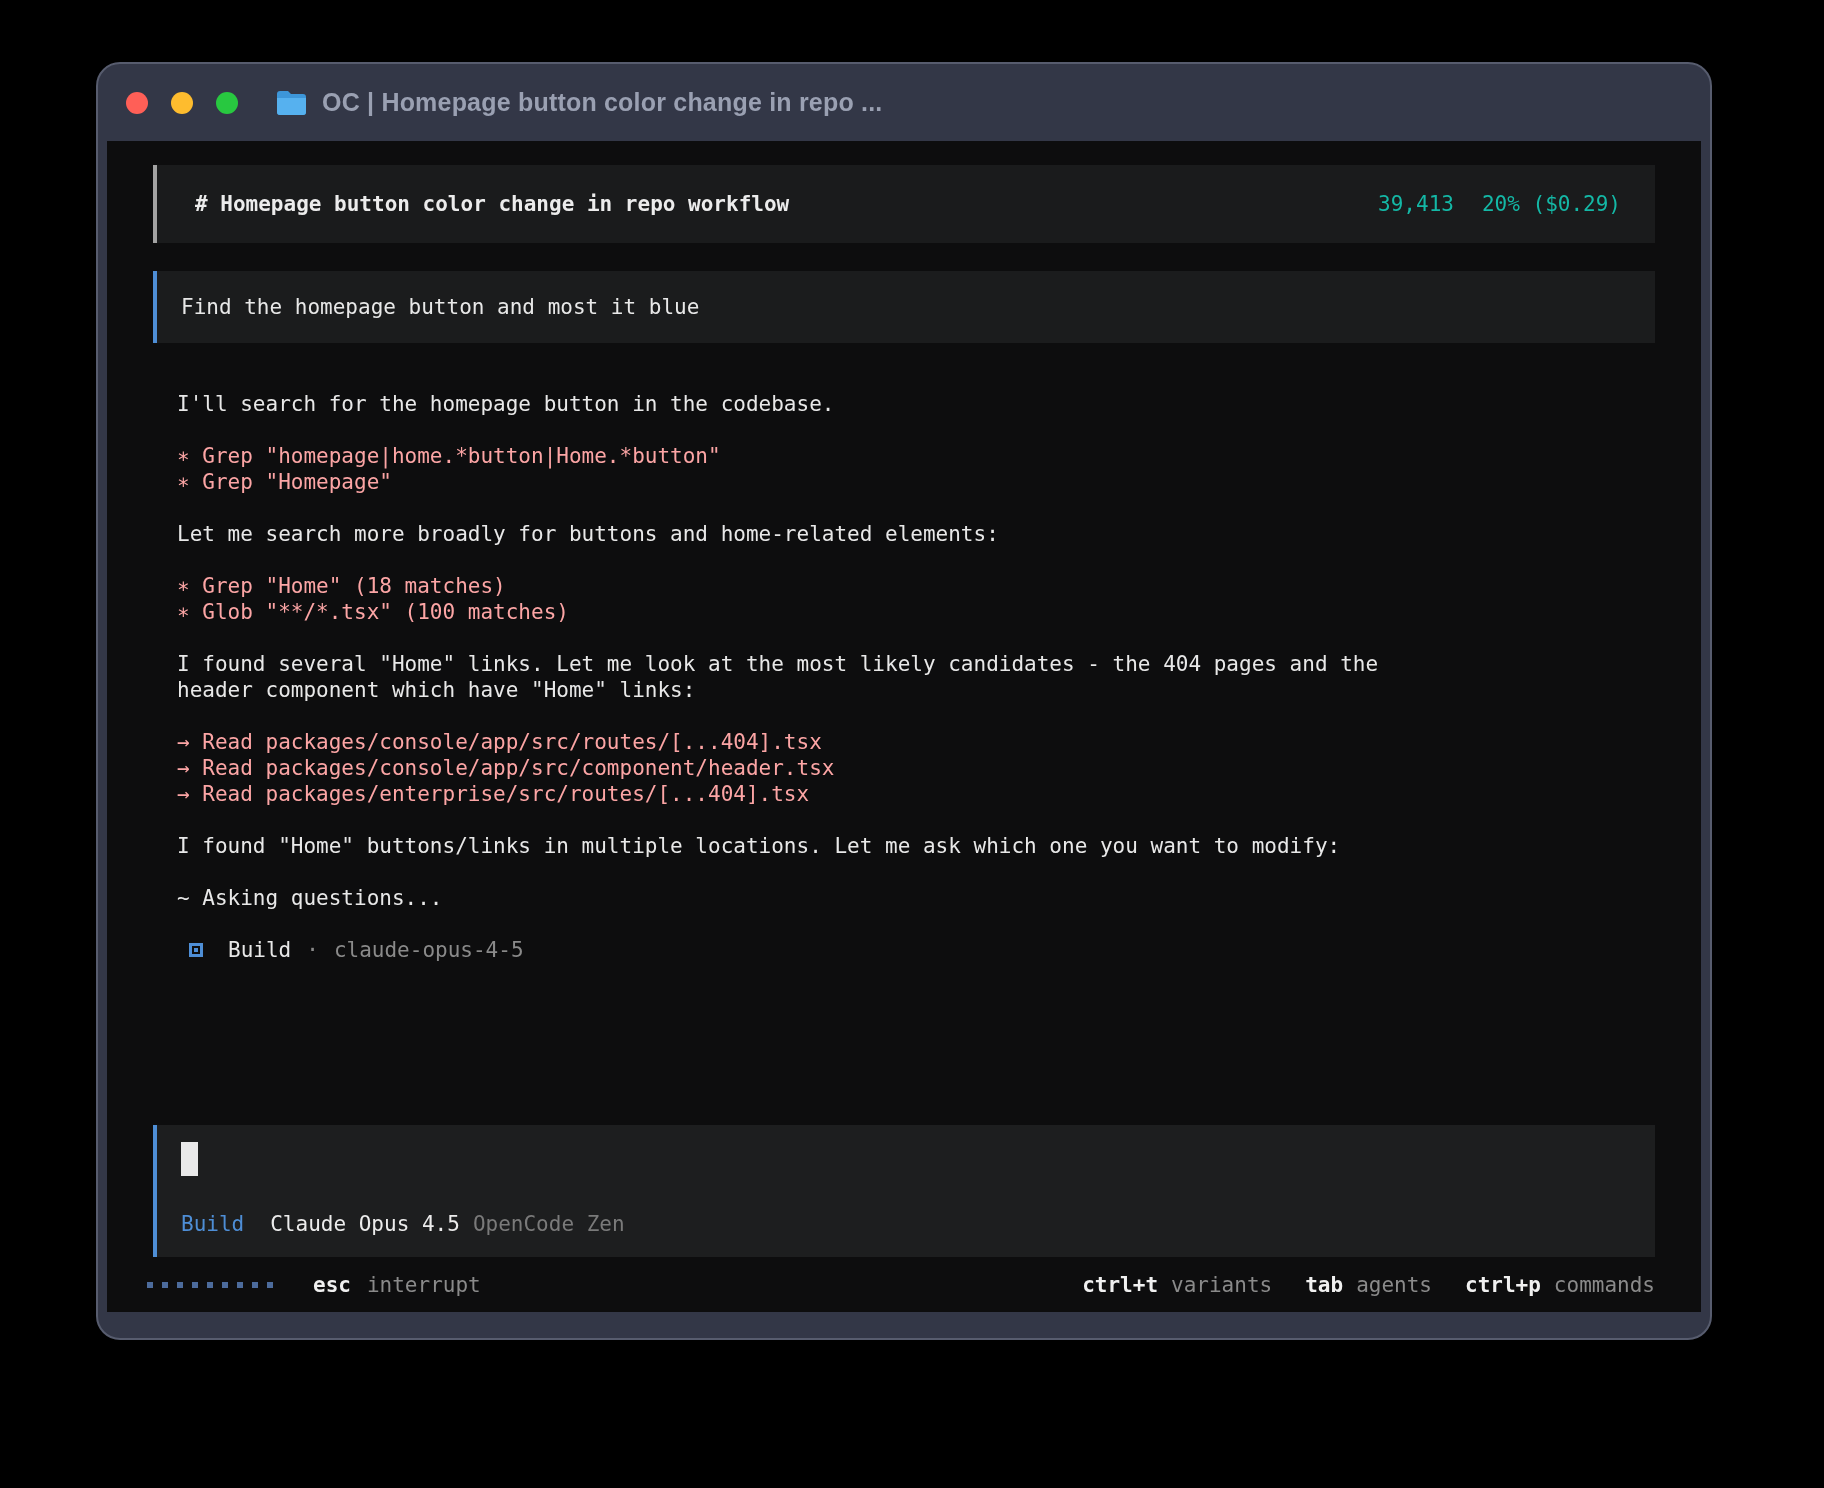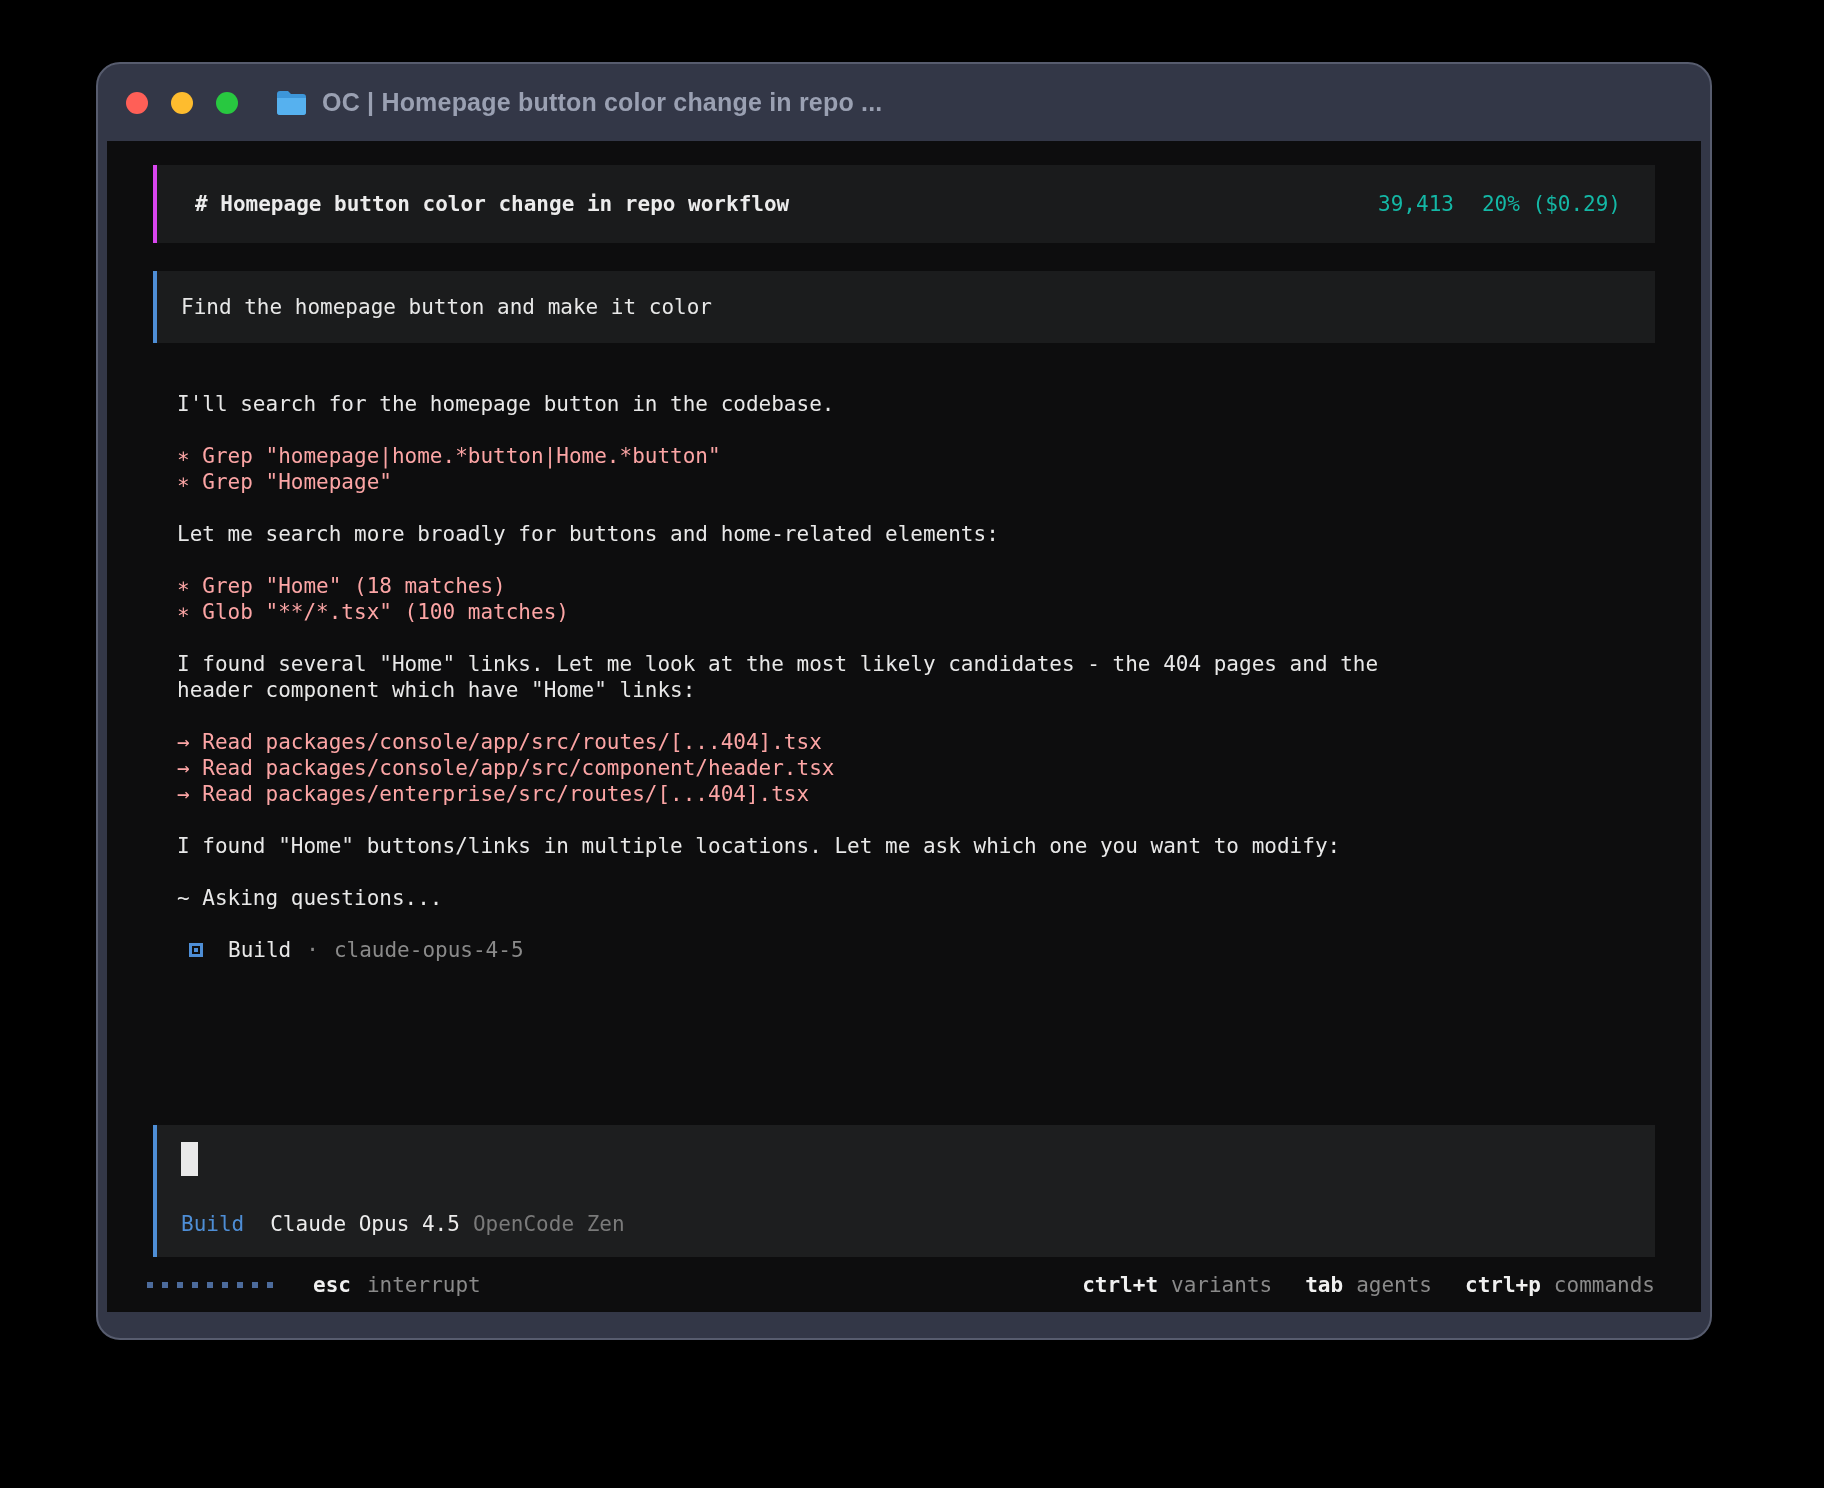--- a/index.html
+++ b/index.html
@@ -30,21 +30,21 @@
   
   .terminal {
     flex:1; margin:0 9px; background:#0d0d0e;
     display:flex; flex-direction:column;
     padding:24px 46px 0 46px; overflow:hidden;
     font-size:21px; line-height:26px; color:#e8e8e8;
   }
 
   .header-panel {
     flex:0 0 auto; height:78px; background:#1a1b1c;
-    border-left:4px solid #d946ef;
+    border-left:4px solid #a3a3a3;
     display:flex; align-items:center; padding:0 34px 0 38px;
     font-weight:bold; color:#ececec; white-space:nowrap;justify-content:center;
   }
   .header-metrics { margin-left:auto; display:flex; gap:28px; font-weight:normal; color:#14b8a6; }
 
   .user-panel {
     flex:0 0 auto; margin-top:28px; height:72px; background:#1b1c1d;
     border-left:4px solid var(--accent,#4e8ed6);
     display:flex; align-items:center; padding-left:24px; color:#e8e8e8;
   }
@@ -116,21 +116,21 @@
 
     <div class="header-panel">
       <span># Homepage button color change in repo workflow</span>
       <span class="header-metrics">
         <span>39,413</span>
         <span>20% ($0.29)</span>
       </span>
     </div>
 
     <div class="user-panel">
-      <span>Find the homepage button and make it color</span>
+      <span>Find the homepage button and most it blue</span>
     </div>
 
     <div class="transcript">
 
         <div class="t-line text"><span>I'll search for the homepage button in the codebase.</span></div>
 
         <div class="t-line gap"><span></span></div>
 
         <div class="t-line tool"><span>∗ Grep "homepage|home.*button|Home.*button"</span></div>
 

